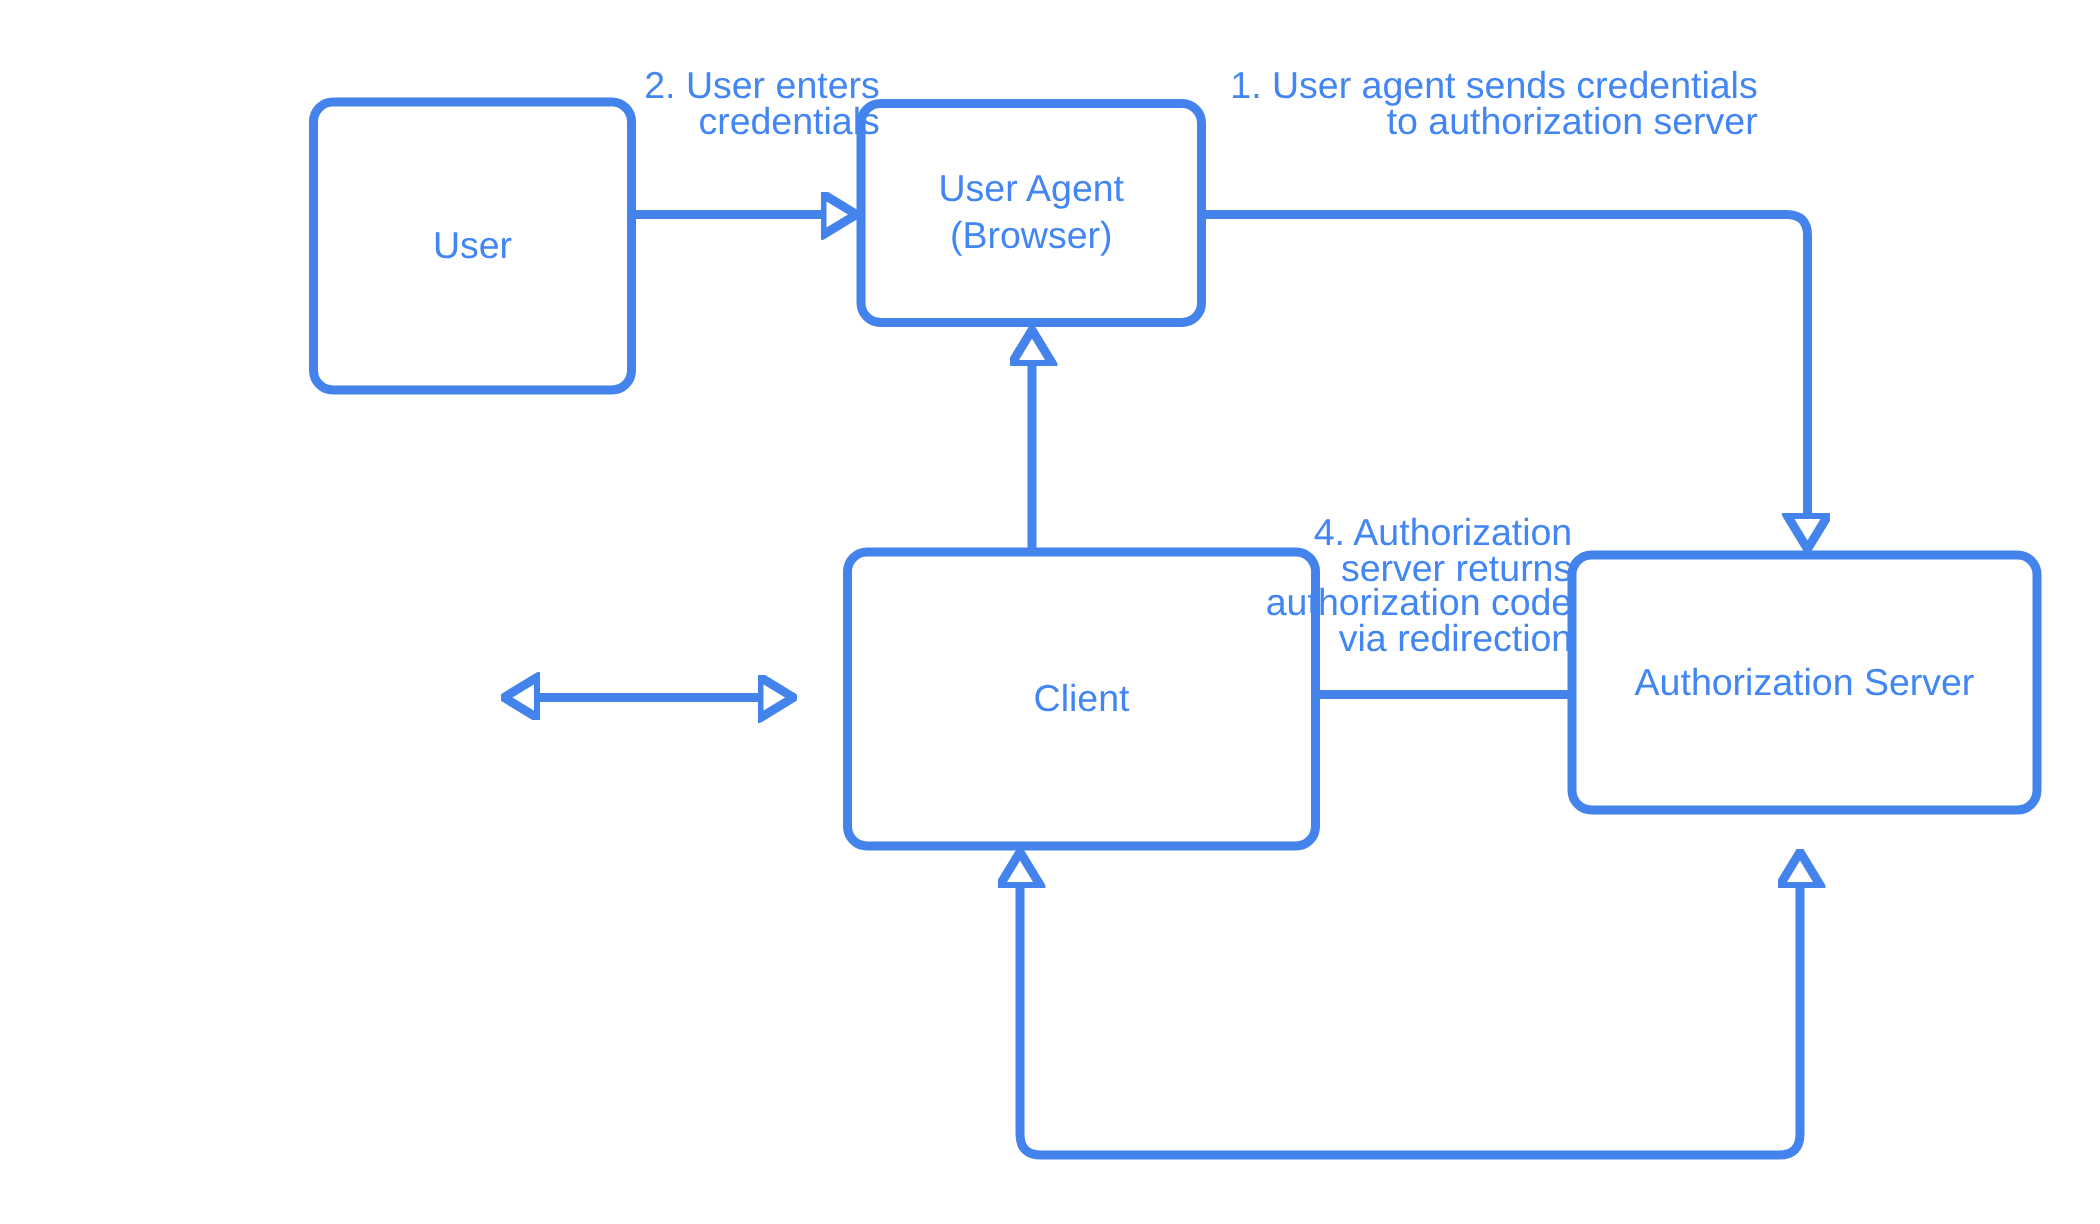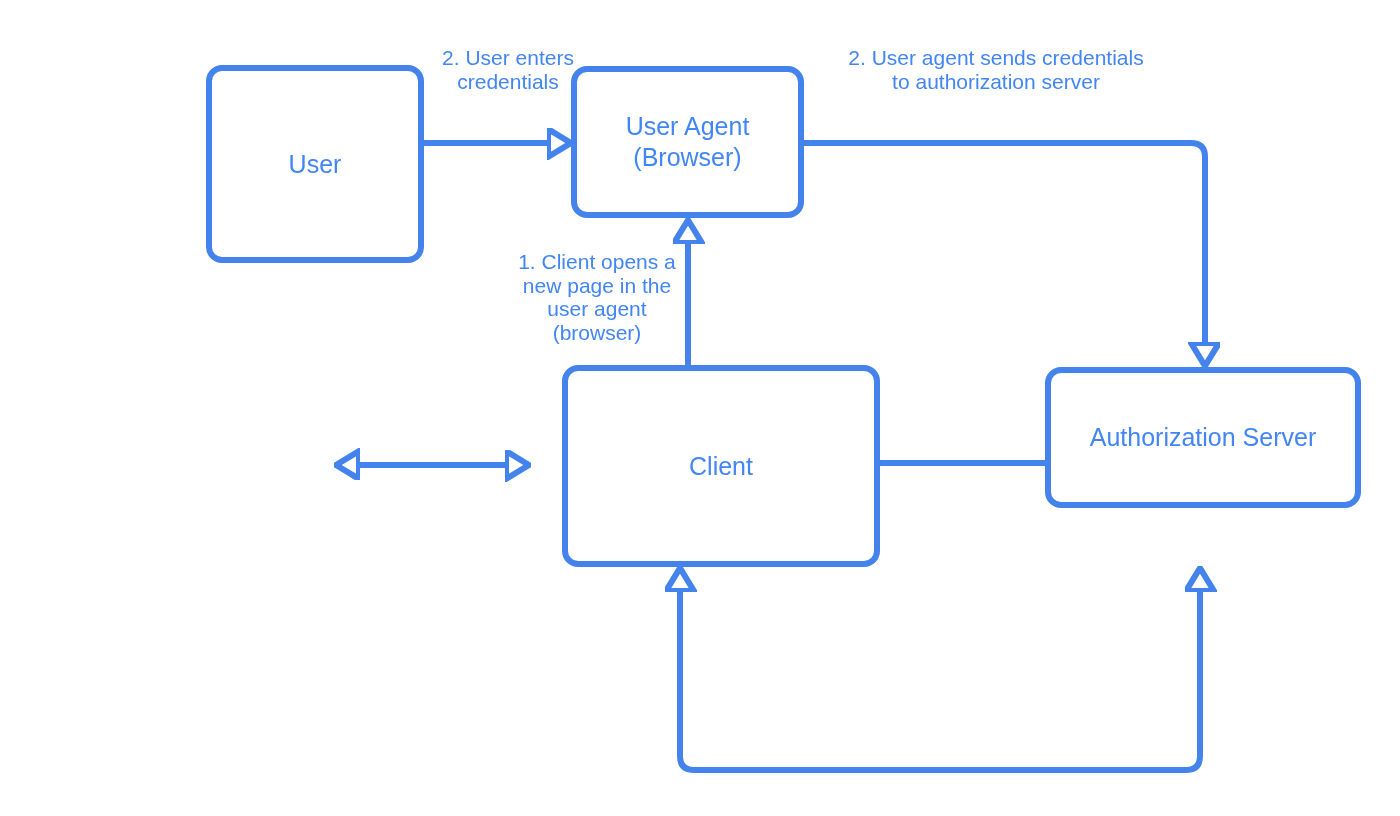--- a/index.html
+++ b/index.html
@@ -26,23 +26,23 @@
     display:flex;align-items:center;justify-content:center;
     text-align:center;
     color:var(--text);
     font-size:25px;
     line-height:31px;
     white-space:pre-line;
   }
   .note{
     position:absolute;
     color:var(--text);
-    font-size:21px;
+    font-size:25px;
     line-height:23.5px;
-    text-align:center;
+    text-align:right;
     white-space:pre-line;
     transform:translateX(-50%);
   }
 </style>
 </head>
 <body>
 
 <div class="canvas">
 
   <svg class="wires" viewBox="0 0 1400 816" xmlns="http://www.w3.org/2000/svg">
@@ -69,29 +69,29 @@
   </svg>
 
   <div class="node" style="left:206px;top:65px;width:218px;height:198px;">User</div>
 
   <div class="node" style="left:571px;top:66px;width:233px;height:152px;">User Agent
 (Browser)</div>
 
 
   <div class="node" style="left:562px;top:365px;width:318px;height:202px;">Client</div>
 
-  <div class="node" style="left:1045px;top:367px;width:316px;height:141px;">Authorization Server</div>
+  <div class="node" style="left:1045px;top:367px;width:316px;height:176px;">Authorization Server</div>
 
-  <div class="note" style="left:597px;top:250px;">1. Client opens a
-new page in the
-user agent
-(browser)</div>
 
   <div class="note" style="left:508px;top:46px;">2. User enters
 credentials</div>
 
-  <div class="note" style="left:996px;top:46px;">2. User agent sends credentials
+  <div class="note" style="left:996px;top:46px;">1. User agent sends credentials
 to authorization server</div>
 
+  <div class="note" style="left:946px;top:344px;">4. Authorization
+server returns
+authorization code
+via redirection</div>
 
 
 
 </div>
 
 </body></html>

